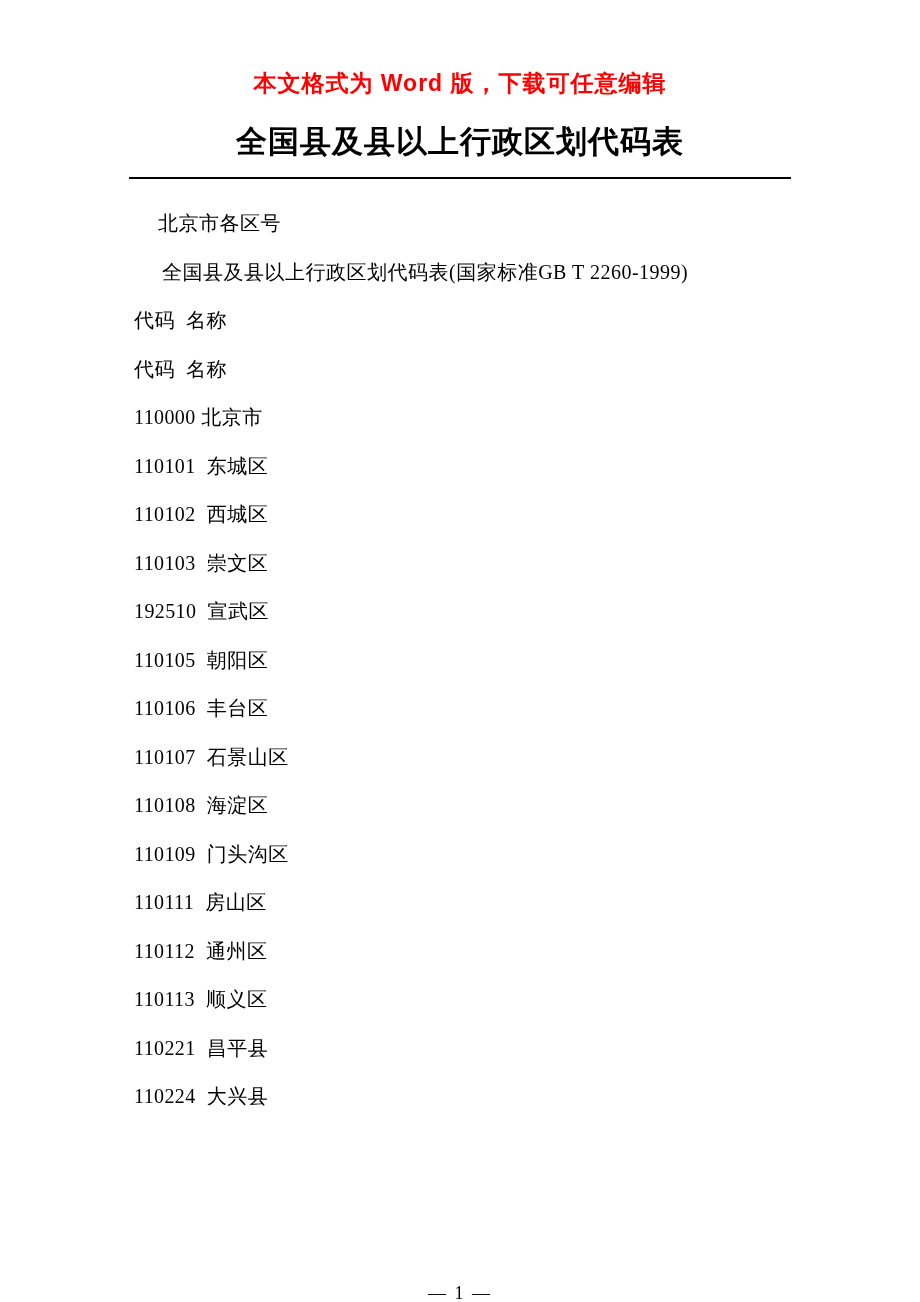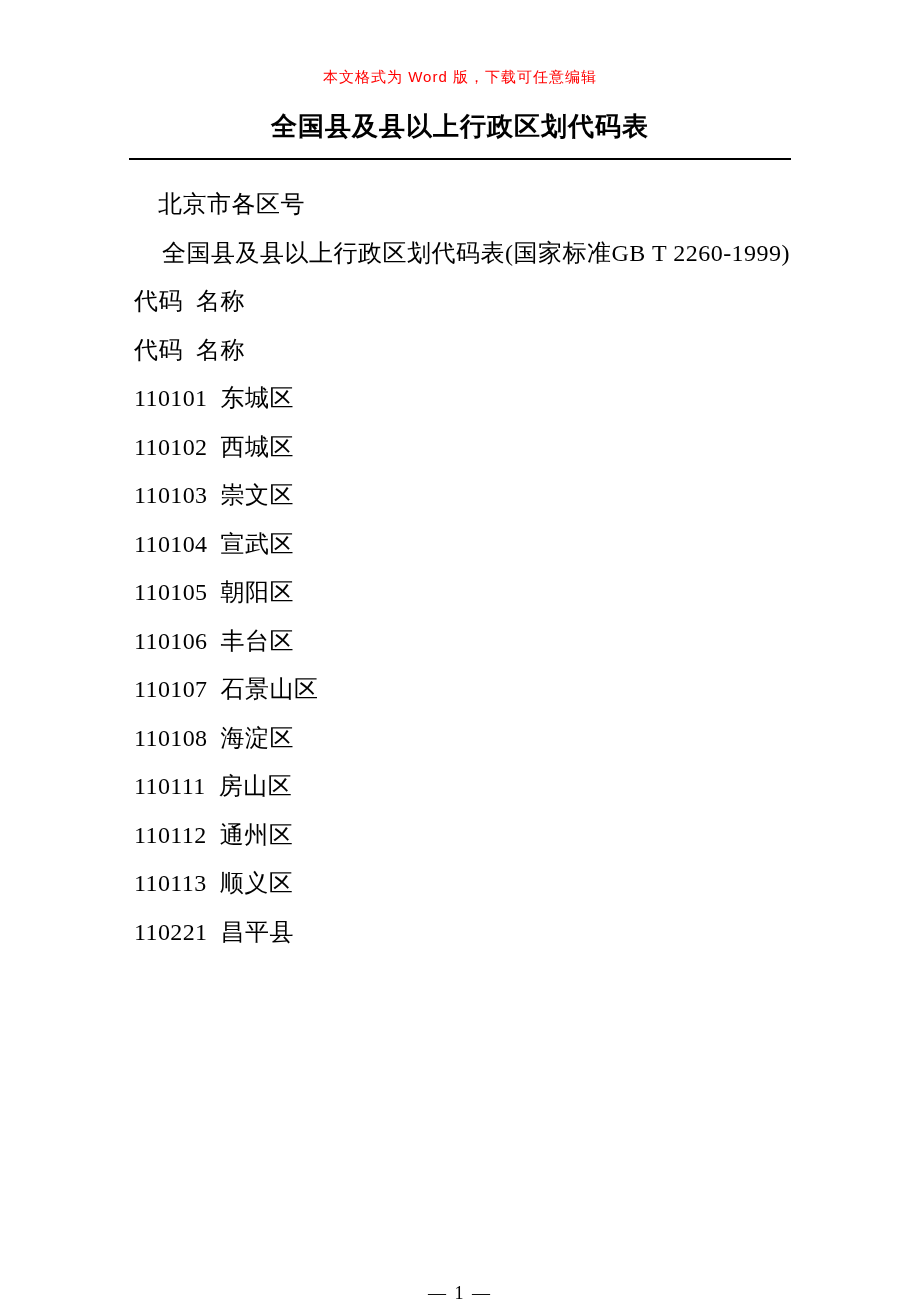--- a/index.html
+++ b/index.html
@@ -19,48 +19,48 @@
     width: 920px;
     height: 1302px;
     box-sizing: border-box;
     padding: 0;
     position: relative;
   }
   .banner {
     text-align: center;
     color: #ff0000;
     font-family: "Liberation Sans", sans-serif;
-    font-weight: normal;
-    font-size: 15px;
+    font-weight: bold;
+    font-size: 23px;
     letter-spacing: 1px;
     margin-top: 68px;
   }
   .doc-title {
     text-align: center;
     font-family: "Liberation Sans", sans-serif;
     font-weight: bold;
-    font-size: 26px;
+    font-size: 31px;
     color: #000000;
     margin-top: 22px;
     letter-spacing: 1px;
   }
   .rule {
     width: 662px;
     margin: 14px auto 0 auto;
     border: none;
     border-top: 2px solid #000000;
     height: 0;
   }
   .body-area {
     margin-top: 20px;
     padding-left: 134px;
     padding-right: 80px;
   }
   .line {
-    font-size: 24px;
+    font-size: 20px;
     line-height: 48.5px;
     white-space: pre;
     letter-spacing: 0.5px;
   }
   .line.indent-1 {
     padding-left: 24px;
   }
   .line.indent-2 {
     padding-left: 28px;
   }
@@ -89,30 +89,33 @@
   <hr class="rule">
 
   <div class="body-area">
 
     <div class="line indent-1">北京市各区号</div>
     <div class="line indent-2">全国县及县以上行政区划代码表(国家标准GB T 2260-1999)</div>
 
     <div class="line">代码  名称</div>
     <div class="line">代码  名称</div>
 
+    <div class="line code-line"><span class="code">110000</span><span> </span><span class="name">北京市</span></div>
     <div class="line code-line"><span class="code">110101</span><span>  </span><span class="name">东城区</span></div>
     <div class="line code-line"><span class="code">110102</span><span>  </span><span class="name">西城区</span></div>
     <div class="line code-line"><span class="code">110103</span><span>  </span><span class="name">崇文区</span></div>
-    <div class="line code-line"><span class="code">110104</span><span>  </span><span class="name">宣武区</span></div>
+    <div class="line code-line"><span class="code">192510</span><span>  </span><span class="name">宣武区</span></div>
     <div class="line code-line"><span class="code">110105</span><span>  </span><span class="name">朝阳区</span></div>
     <div class="line code-line"><span class="code">110106</span><span>  </span><span class="name">丰台区</span></div>
     <div class="line code-line"><span class="code">110107</span><span>  </span><span class="name">石景山区</span></div>
     <div class="line code-line"><span class="code">110108</span><span>  </span><span class="name">海淀区</span></div>
+    <div class="line code-line"><span class="code">110109</span><span>  </span><span class="name">门头沟区</span></div>
     <div class="line code-line"><span class="code">110111</span><span>  </span><span class="name">房山区</span></div>
     <div class="line code-line"><span class="code">110112</span><span>  </span><span class="name">通州区</span></div>
     <div class="line code-line"><span class="code">110113</span><span>  </span><span class="name">顺义区</span></div>
     <div class="line code-line"><span class="code">110221</span><span>  </span><span class="name">昌平县</span></div>
+    <div class="line code-line"><span class="code">110224</span><span>  </span><span class="name">大兴县</span></div>
 
   </div>
 
   <div class="footer">— 1 —</div>
 
 </div>
 
 </body></html>

